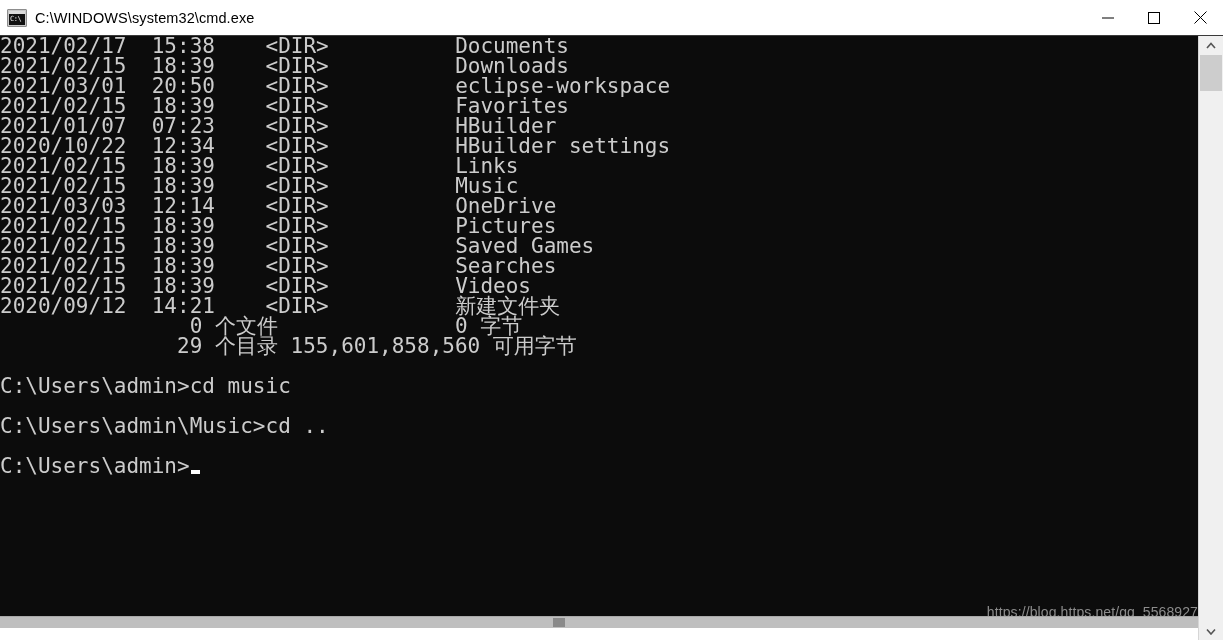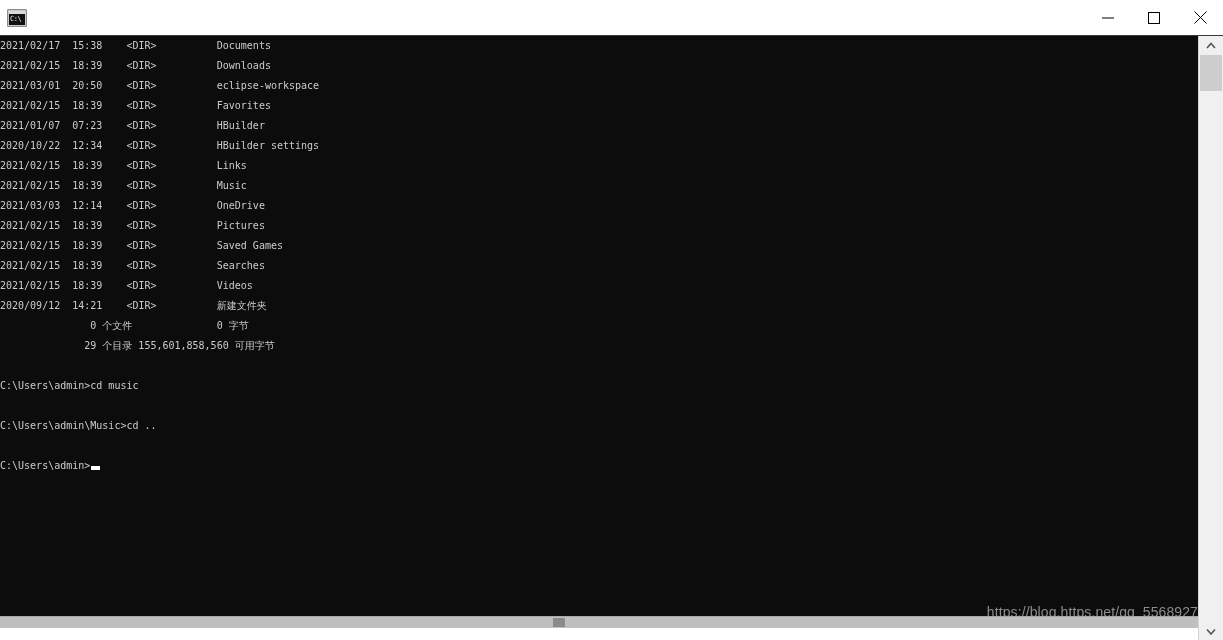--- a/index.html
+++ b/index.html
@@ -94,21 +94,21 @@
     width: 1198px;
     height: 592px;
     background: #0c0c0c;
     overflow: hidden;
   }
   .term {
     position: absolute;
     left: 0;
     top: 0;
     font-family: "DejaVu Sans Mono", monospace;
-    font-size: 10px;
+    font-size: 21px;
     line-height: 20px;
     color: #cccccc;
     white-space: pre;
     letter-spacing: 0px;
   }
   .term .line {
     height: 20px;
     white-space: pre;
   }
   .cursor {
@@ -183,20 +183,21 @@
 <body>
 
 <div class="window">
 
   <div class="titlebar">
     <div class="app-icon">
       <div class="bar"></div>
       <div class="screen"></div>
       <div class="prompt">C:\</div>
     </div>
+    <div class="title-text">C:\WINDOWS\system32\cmd.exe</div>
 
     <div class="winbtns">
       <div class="winbtn">
         <svg width="12" height="12" viewBox="0 0 12 12">
           <line x1="0" y1="6" x2="12" y2="6" stroke="#000" stroke-width="1"></line>
         </svg>
       </div>
       <div class="winbtn">
         <svg width="12" height="12" viewBox="0 0 12 12">
           <rect x="0.5" y="0.5" width="11" height="11" fill="none" stroke="#000" stroke-width="1"></rect>

